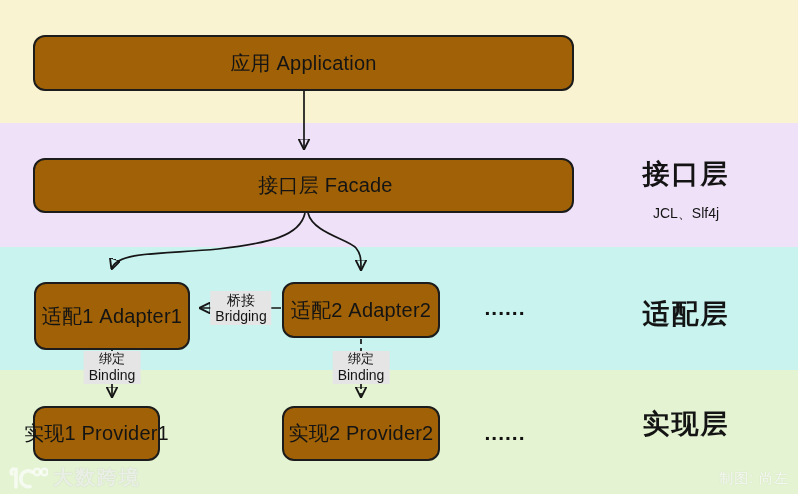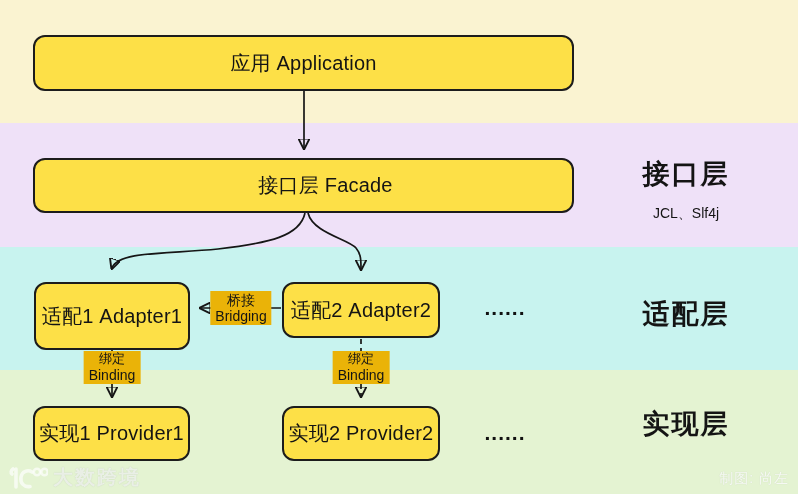--- a/index.html
+++ b/index.html
@@ -21,50 +21,50 @@
   svg.edges {
     position: absolute; left: 0; top: 0;
     width: 798px; height: 494px;
     pointer-events: none;
   }
   svg.edges path { fill: none; stroke: #161616; stroke-width: 1.7px; }
   svg.edges path.dashed { stroke-dasharray: 5 4; }
 
   .node {
     position: absolute;
-    background: #fde047;
+    background: #a16207;
     border: 2px solid #1c1c1c;
     border-radius: 12px;
     display: flex; align-items: center; justify-content: center;
     font-size: 20px;
     letter-spacing: 0.2px;
     white-space: nowrap;
   }
   .node-app      { left: 33px;  top: 35px;  width: 541px; height: 56px; }
   .node-facade   { left: 33px;  top: 158px; width: 541px; height: 55px; padding-left: 44px; }
   .node-adapter1 { left: 34px;  top: 282px; width: 156px; height: 68px; }
   .node-adapter2 { left: 282px; top: 282px; width: 158px; height: 56px; }
-  .node-provider1{ left: 33px;  top: 406px; width: 157px; height: 55px; }
+  .node-provider1{ left: 33px;  top: 406px; width: 127px; height: 55px; }
   .node-provider2{ left: 282px; top: 406px; width: 158px; height: 55px; }
 
   .ellipsis {
     position: absolute;
     left: 470px; width: 70px;
     text-align: center;
     font-size: 21px; font-weight: 700;
     letter-spacing: 1px;
     color: #111;
   }
   .ellipsis-adapter  { top: 296px; }
   .ellipsis-provider { top: 421px; }
 
   .edge-label {
     position: absolute;
     transform: translateX(-50%);
-    background: #eab308;
+    background: #e5e5e5;
     text-align: center;
     padding: 1px 5px;
     line-height: 1.15;
     white-space: nowrap;
   }
   .edge-label span { display: block; }
   .edge-label .zh { font-size: 14px; }
   .edge-label .en { font-size: 14px; }
   .label-bridging      { left: 241px; top: 291px; }
   .label-binding-left  { left: 112px; top: 351px; }

